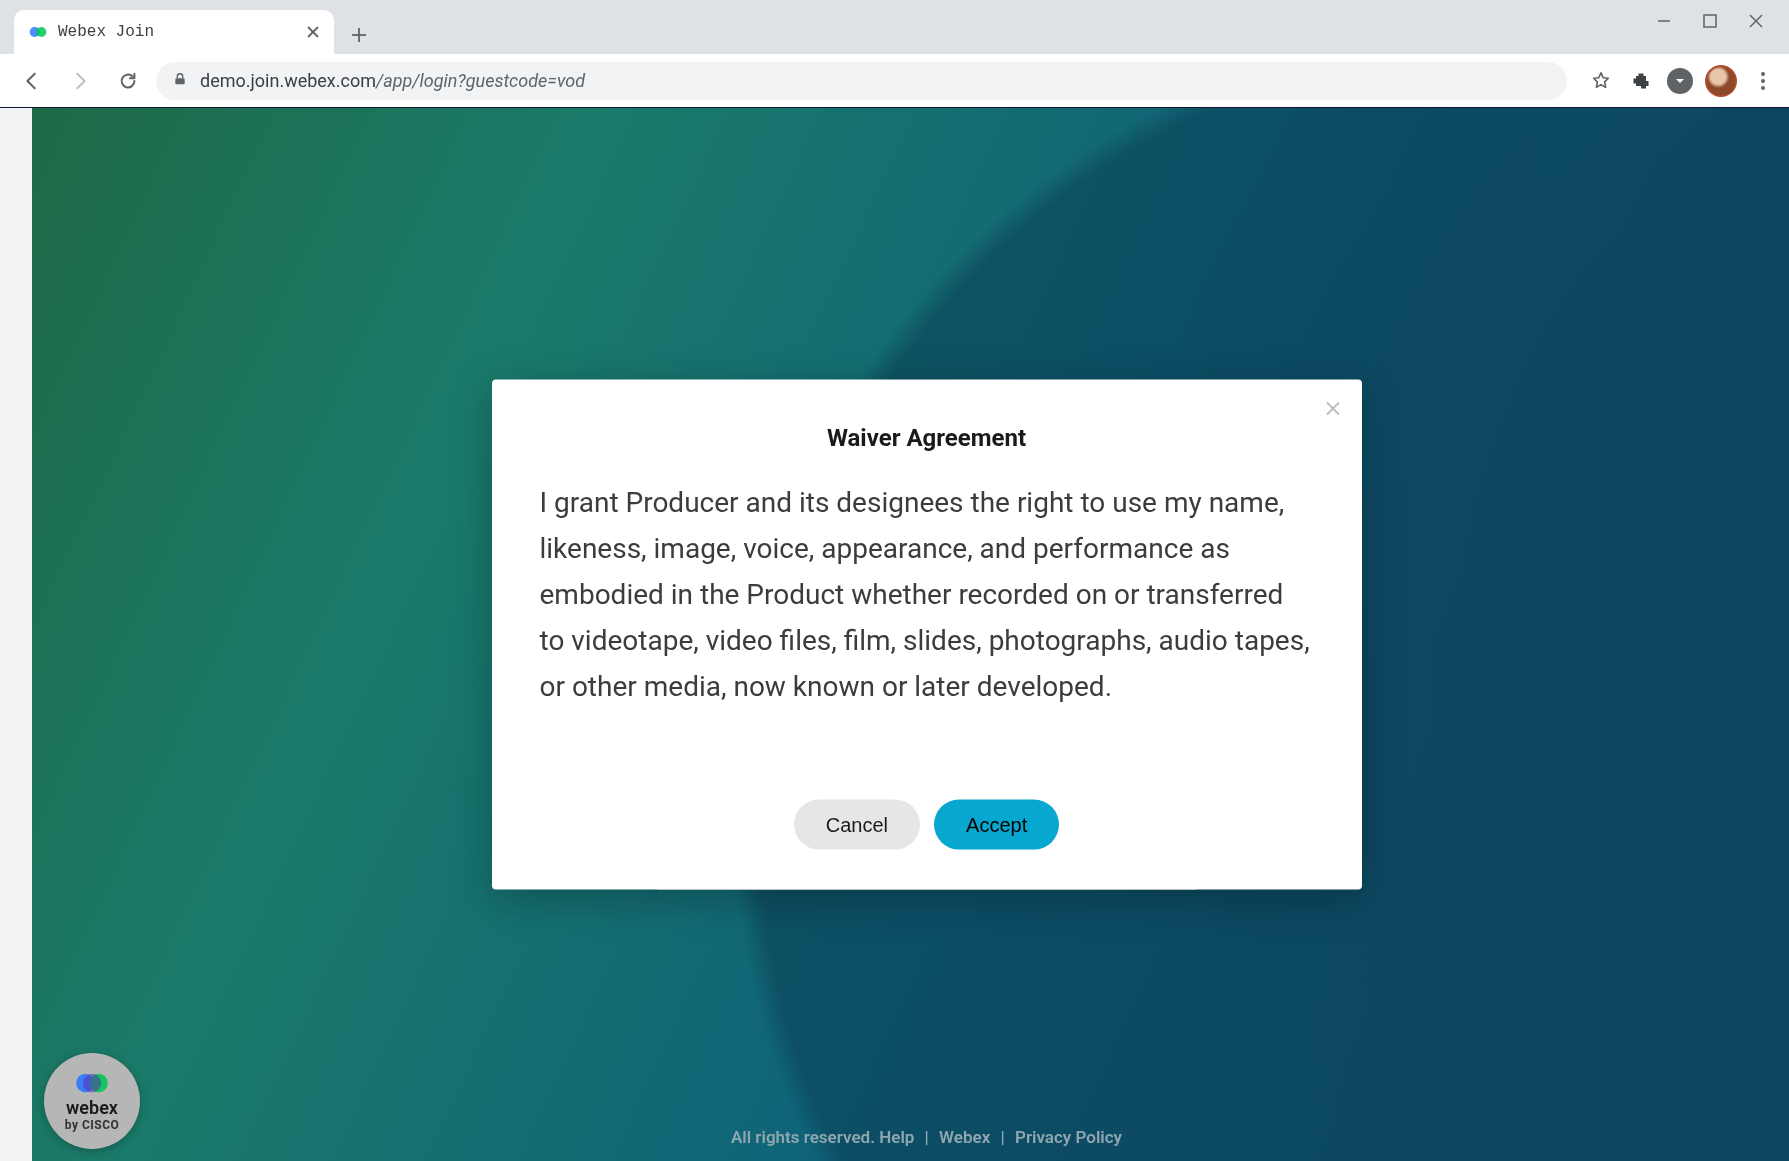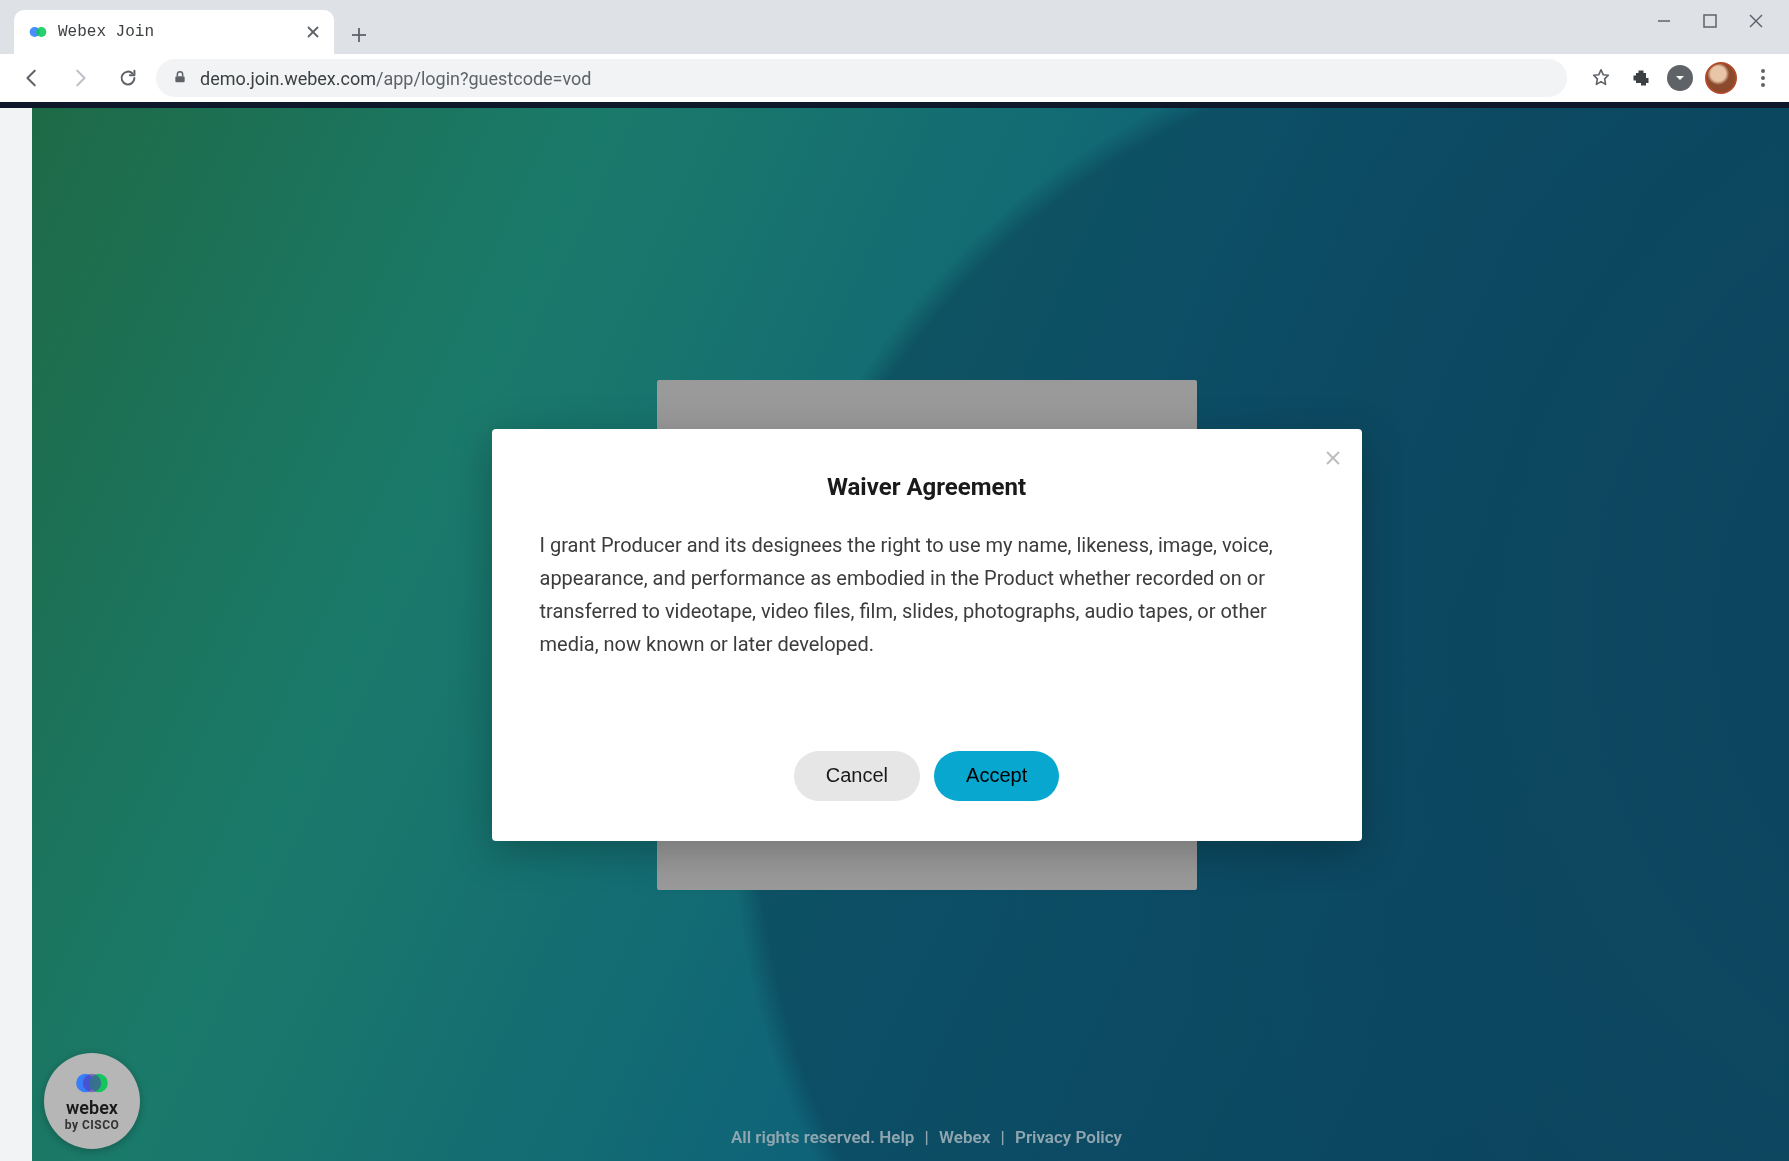--- a/index.html
+++ b/index.html
@@ -61,41 +61,41 @@
     }
 
     
     .omnibar {
       height: 54px;
       background: #ffffff;
       display: flex;
       align-items: center;
       padding: 0 12px;
       gap: 8px;
-      border-bottom: 6px solid #0f172a;
+      border-bottom: 1px solid #0f172a;
     }
     .nav-btn {
       width: 40px; height: 40px; display: flex; align-items: center; justify-content: center;
       color: #5f6368; cursor: pointer; border-radius: 50%;
     }
     .nav-btn.disabled { color: #bdc1c6; }
     .address-bar {
       flex: 1;
       height: 38px;
       background: #f1f3f4;
       border-radius: 19px;
       display: flex;
       align-items: center;
       padding: 0 16px;
       color: #5f6368;
       font-size: 18px;
     }
     .lock-icon { margin-right: 12px; color: #5f6368; }
     .url-text { color: #3c4043; }
-    .url-path { color: #5f6368; }
+    .url-path { color: #5f6368; font-style: italic; }
     .omnibar-right { display: flex; align-items: center; gap: 12px; padding-left: 12px; }
     .omni-icon { width: 28px; height: 28px; display: flex; align-items: center; justify-content: center; color: #5f6368; cursor: pointer; }
     .avatar { width: 32px; height: 32px; border-radius: 50%; background: radial-gradient(circle at 40% 35%, #e9c5a8 0 30%, #8b4a2b 45% 70%, #5a2f1a 100%); border: 2px solid #b04a2a; }
     .profile-badge { width: 26px; height: 26px; border-radius: 50%; background: #5f6368; display:flex;align-items:center;justify-content:center;color:#fff; }
 
     
     .page {
       position: relative;
       width: 100%;
       height: calc(100% - 108px);
@@ -151,21 +151,21 @@
       cursor: pointer;
     }
     .modal-title {
       text-align: center;
       font-size: 24px;
       font-weight: 700;
       color: #1a1a1a;
       margin-bottom: 28px;
     }
     .modal-body {
-      font-size: 20px;
+      font-size: 28px;
       line-height: 1.65;
       color: #3c3c3c;
       margin-bottom: 90px;
     }
     .modal-actions {
       display: flex;
       justify-content: center;
       gap: 14px;
     }
     .btn {

